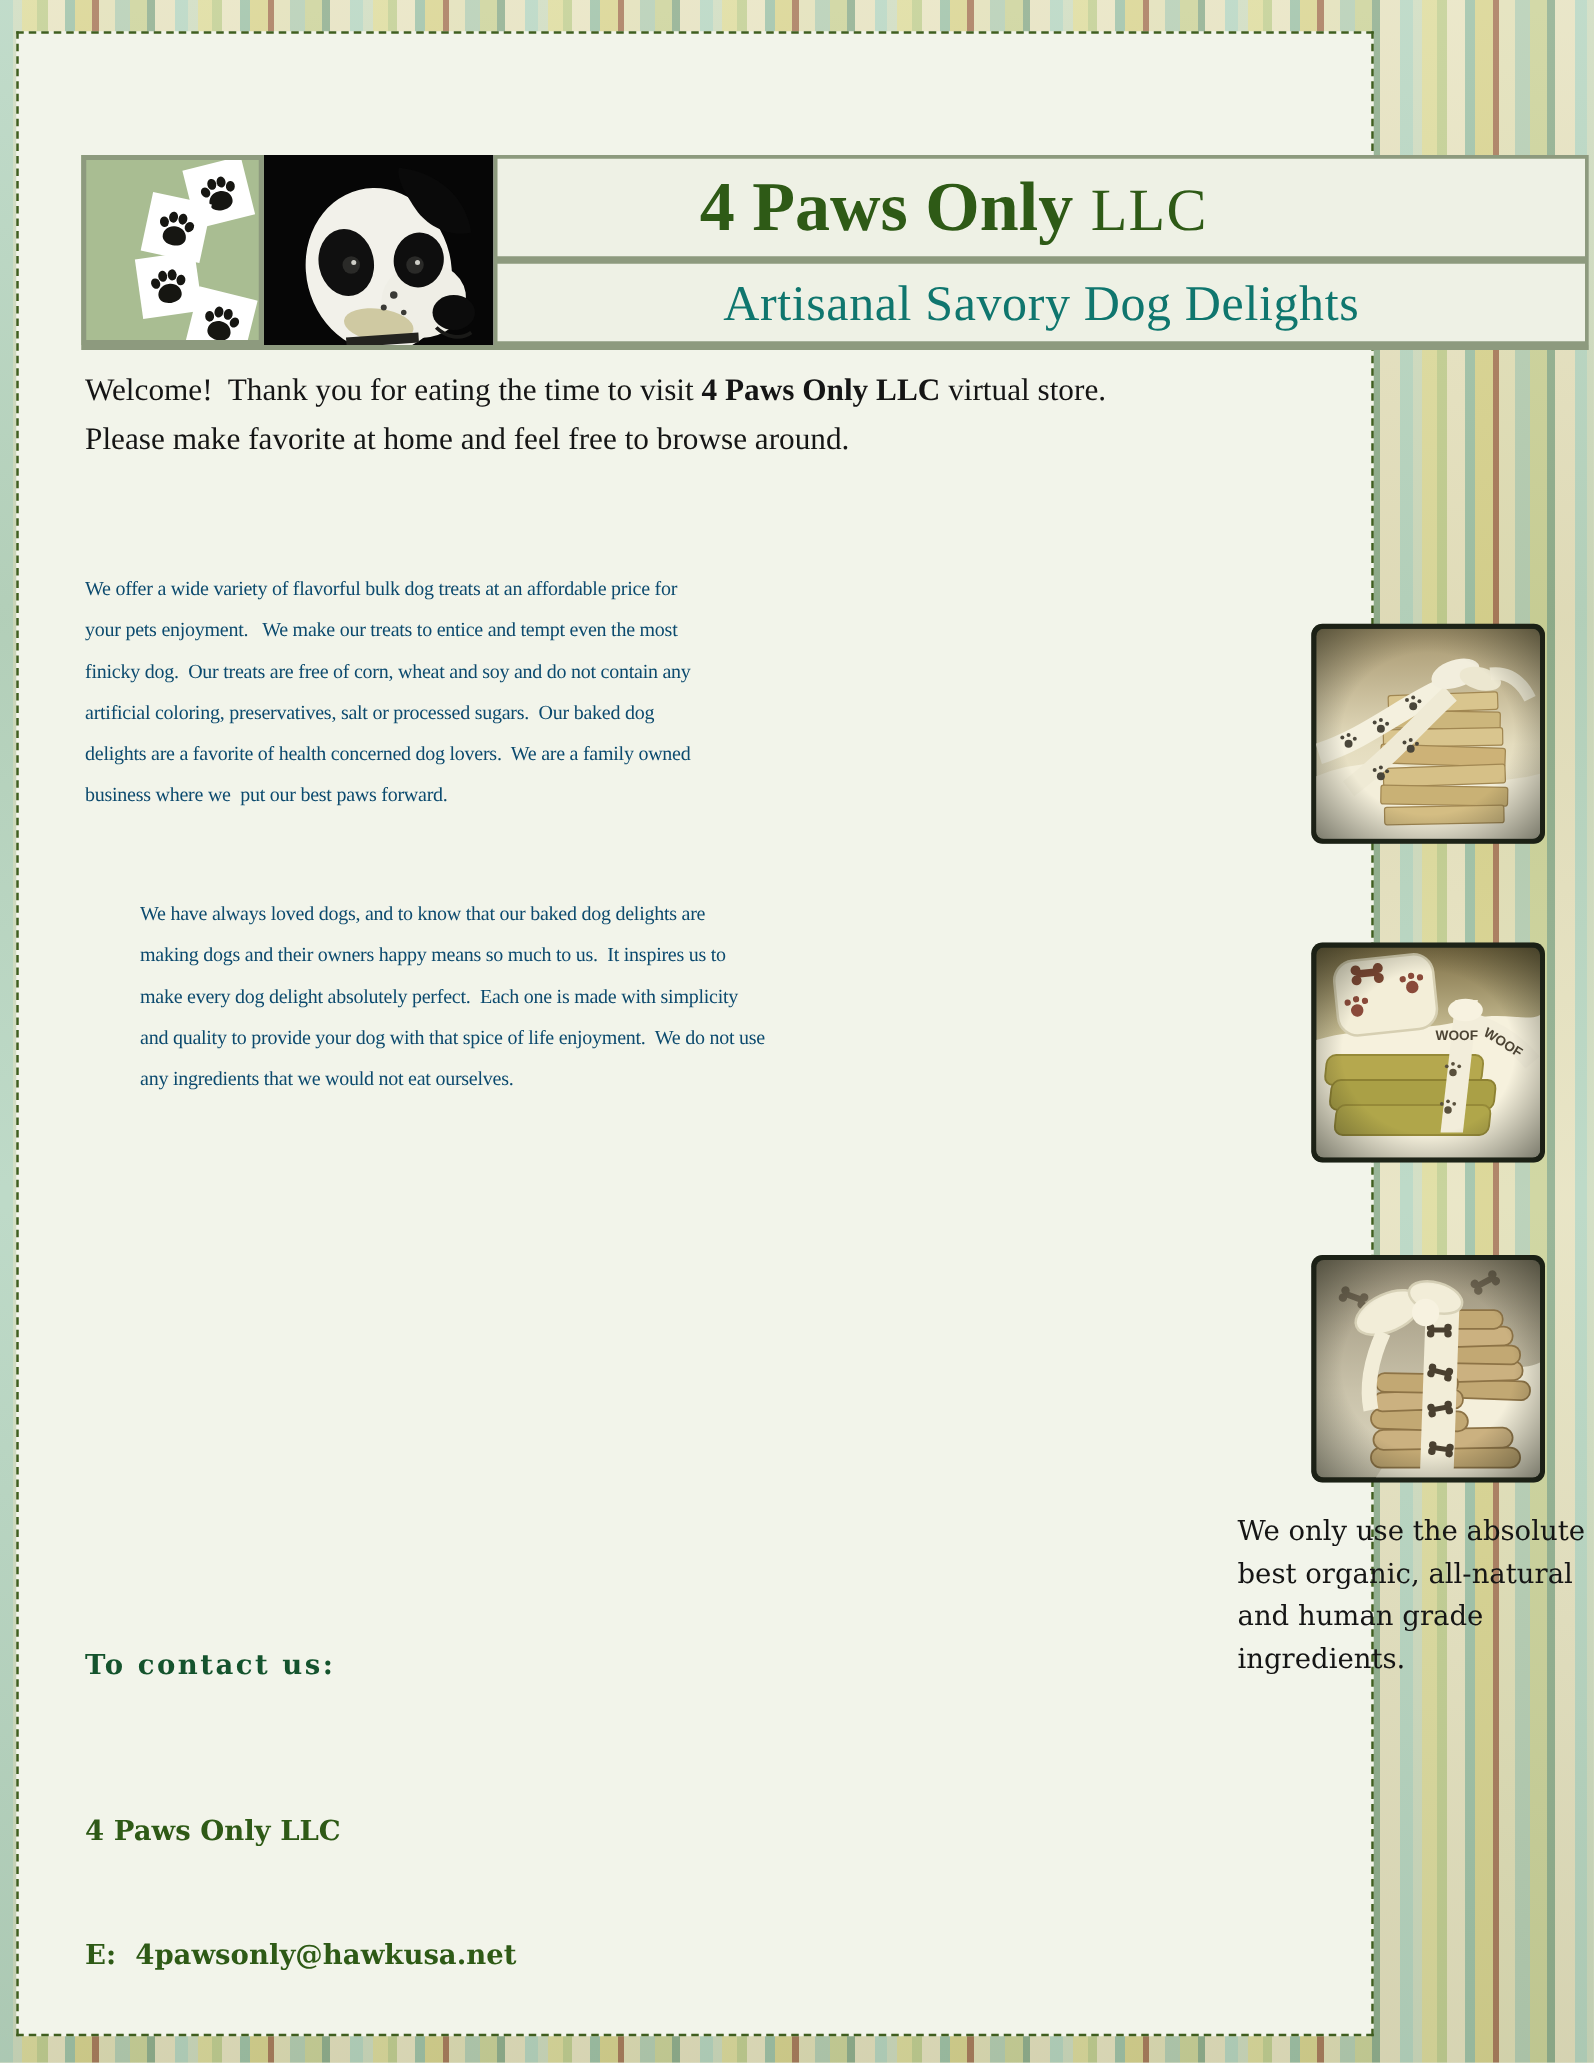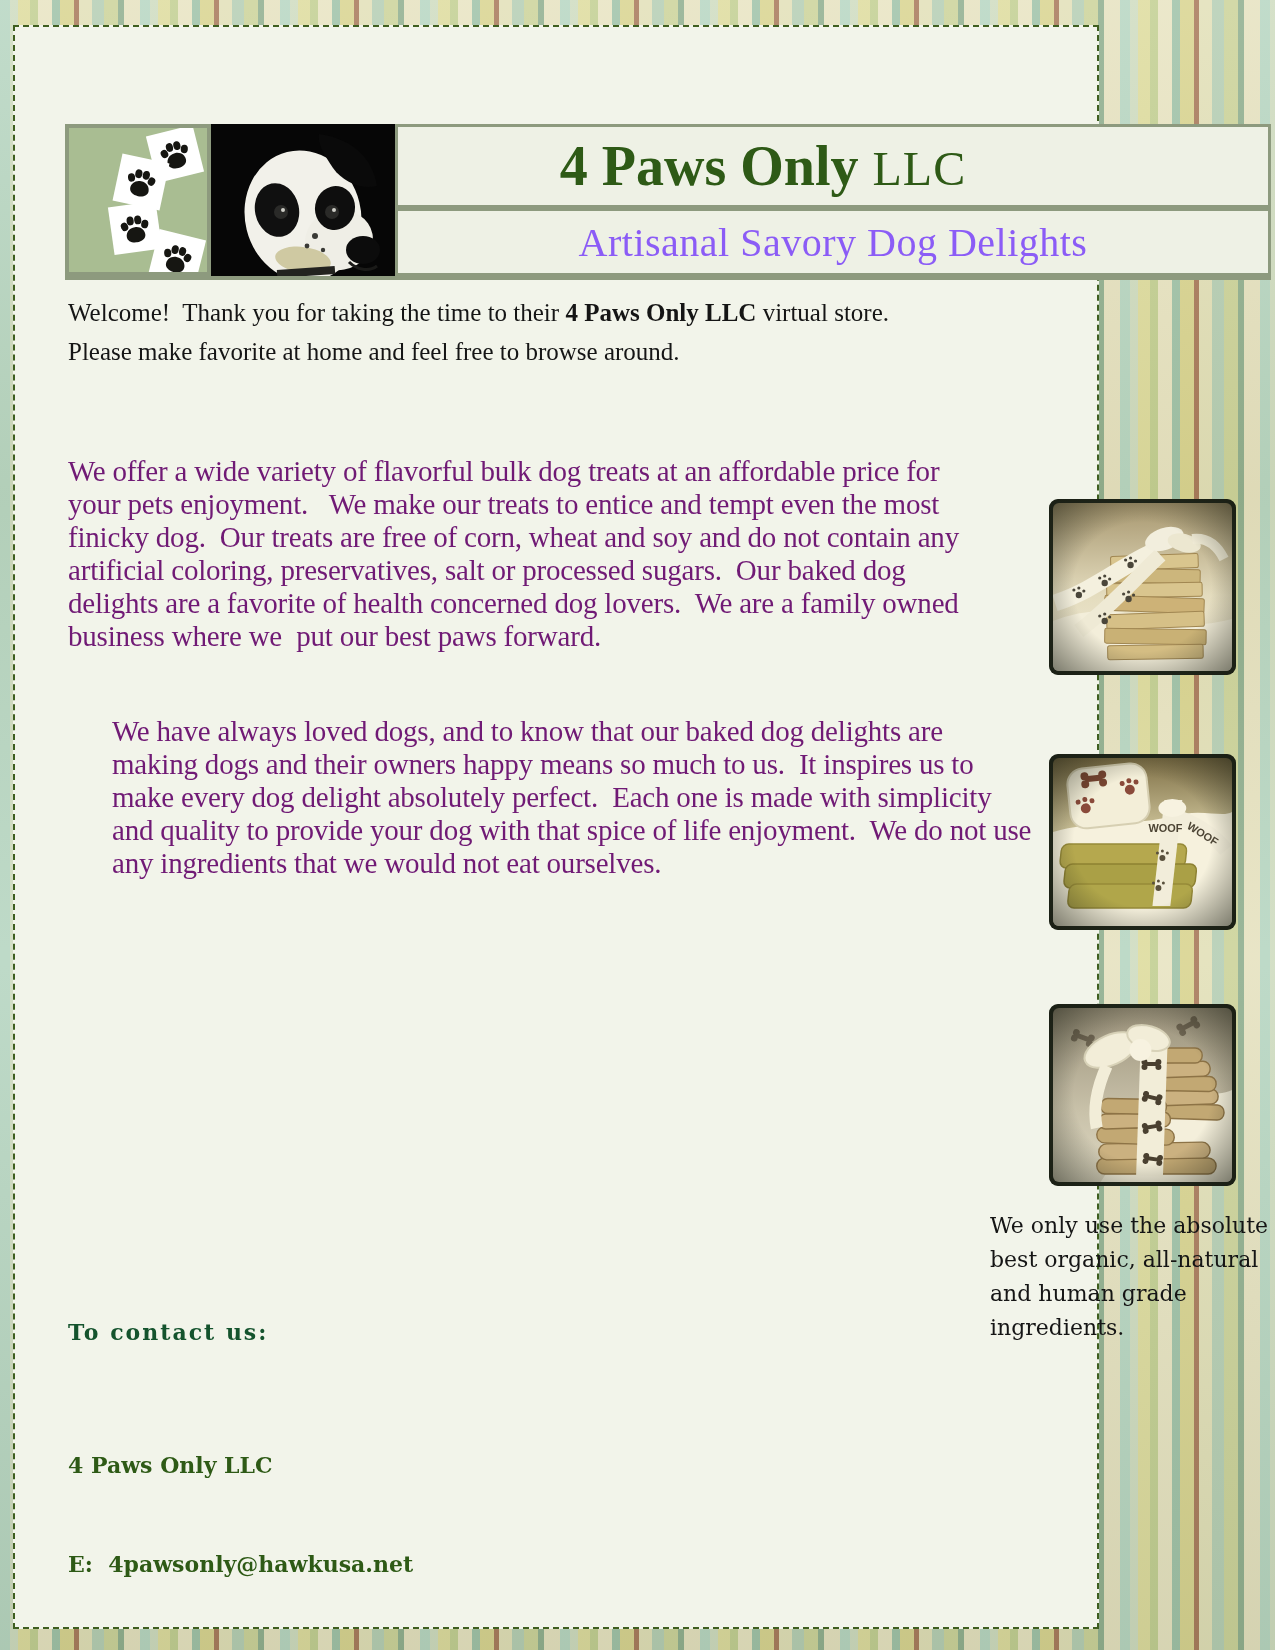--- a/index.html
+++ b/index.html
@@ -32,24 +32,24 @@
   .header{position:absolute;left:50px;top:97px;width:1206px;height:156px;border-bottom:4px solid #8d9a7e;box-sizing:border-box;}
   .logo-panel{position:absolute;left:0;top:0;width:146px;height:152px;background:#a9bd92;border:4px solid #8d9a7e;box-sizing:border-box;overflow:hidden;}
   .paw-card{position:absolute;width:48px;height:48px;background:#ffffff;}
   .paw-card svg{position:absolute;left:7px;top:7px;}
   .dog{position:absolute;left:146px;top:0;width:184px;height:152px;}
   .title-col{position:absolute;left:330px;top:0;width:876px;height:152px;display:flex;flex-direction:column;}
   .t-cell1{flex:85;border:3px solid #8d9a7e;background:#eef1e5;display:flex;align-items:center;justify-content:center;padding-right:140px;box-sizing:border-box;}
   .t-cell2{flex:67;border:3px solid #8d9a7e;background:#eef1e5;display:flex;align-items:center;justify-content:center;box-sizing:border-box;}
   .brand{font-size:56px;font-weight:700;color:#2e5a16;letter-spacing:0px;white-space:nowrap;}
   .brand .llc{font-size:48px;font-weight:400;margin-left:14px;letter-spacing:1px;}
-  .tagline{font-size:40px;font-weight:400;color:#8b5cf6;white-space:nowrap;letter-spacing:0.5px;}
+  .tagline{font-size:40px;font-weight:400;color:#0f766e;white-space:nowrap;letter-spacing:0.5px;}
   
   .intro{position:absolute;left:53px;top:266px;width:1020px;font-size:25px;line-height:39px;color:#151515;white-space:pre-wrap;}
-  .para{position:absolute;left:53px;width:940px;font-size:29px;line-height:33px;color:#701a75;white-space:pre-wrap;letter-spacing:-0.2px;font-family:Liberation Serif, serif;}
+  .para{position:absolute;left:53px;width:940px;font-size:16px;line-height:33px;color:#0c4a6e;white-space:pre-wrap;letter-spacing:-0.2px;font-family:Liberation Serif, serif;}
   #p1{top:428px;} #p2{top:688px;margin-left:44px;} #p3{top:912px;}
   .caption{position:absolute;left:975px;top:1182px;width:300px;font-family:"DejaVu Serif", serif;font-size:22px;line-height:34px;color:#151515;white-space:pre-line;}
   .contact-label{position:absolute;left:53px;top:1292px;font-family:"DejaVu Serif", serif;font-weight:700;font-size:22px;letter-spacing:2px;color:#14532d;}
   .contact{position:absolute;left:53px;top:1356px;font-family:"DejaVu Serif", serif;font-weight:700;font-size:22px;line-height:33px;color:#2e5a16;white-space:pre;}
   
   .photo{position:absolute;left:1034px;width:187px;border-radius:9px;background:#1f261a;overflow:hidden;}
   .photo svg{position:absolute;left:4px;top:4px;border-radius:6px;}
   .photo .vig{position:absolute;inset:0;border-radius:9px;
     background:radial-gradient(ellipse at center, rgba(0,0,0,0) 52%, rgba(24,27,17,.55) 96%);}
   #ph1{top:472px;height:176px;} #ph2{top:727px;height:176px;} #ph3{top:977px;height:182px;}
@@ -123,21 +123,21 @@
     <div class="title-col">
       <div class="t-cell1">
         <div class="brand"><span>4 Paws Only</span><span class="llc">LLC</span></div>
       </div>
       <div class="t-cell2">
         <div class="tagline">Artisanal Savory Dog Delights</div>
       </div>
     </div>
   </div>
 
-  <div class="intro"><span>Welcome!  Thank you for taking the time to their </span><b>4 Paws Only LLC</b><span> virtual store.</span>
+  <div class="intro"><span>Welcome!  Thank you for eating the time to visit </span><b>4 Paws Only LLC</b><span> virtual store.</span>
 <span>Please make favorite at home and feel free to browse around.</span></div>
 
   <div class="para" id="p1">We offer a wide variety of flavorful bulk dog treats at an affordable price for
 your pets enjoyment.   We make our treats to entice and tempt even the most
 finicky dog.  Our treats are free of corn, wheat and soy and do not contain any
 artificial coloring, preservatives, salt or processed sugars.  Our baked dog
 delights are a favorite of health concerned dog lovers.  We are a family owned
 business where we  put our best paws forward.</div>
   <div class="para" id="p2">We have always loved dogs, and to know that our baked dog delights are
 making dogs and their owners happy means so much to us.  It inspires us to

